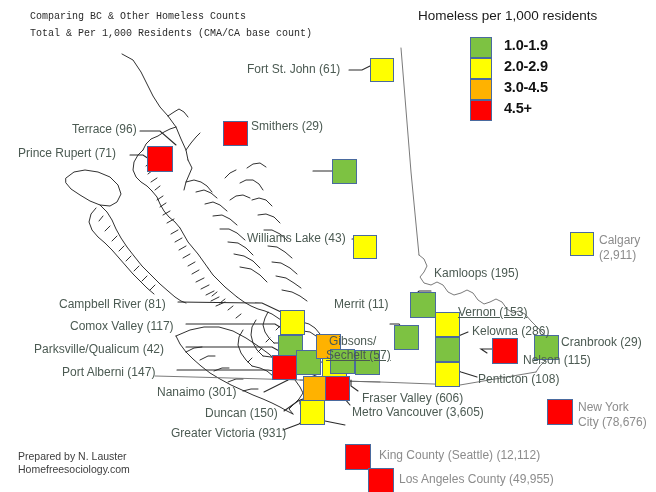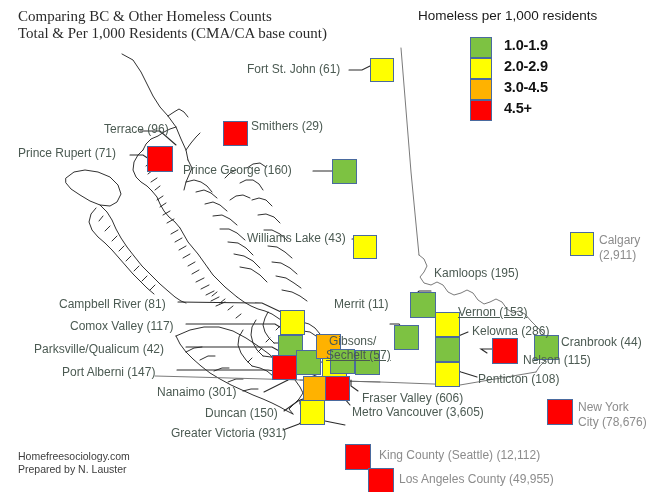--- a/index.html
+++ b/index.html
@@ -1,20 +1,20 @@
 <!DOCTYPE html>
 <html><head>
 <meta charset="utf-8">
 <style>
   html,body{margin:0;padding:0;background:#ffffff;}
   body{width:656px;height:492px;overflow:hidden;font-family:"Liberation Sans",sans-serif;}
   #root{position:relative;width:656px;height:492px;background:#fff;}
 
-  .title{position:absolute;left:18px;top:8px;width:380px;color:#2b2b2b;
-         font-size:15px;line-height:17px;font-family:Liberation Serif, serif;}
+  .title{position:absolute;left:30px;top:8px;width:380px;color:#2b2b2b;
+         font-size:10px;line-height:17px;font-family:Liberation Mono, monospace;}
   .title div{white-space:nowrap;}
 
   .legend-title{position:absolute;left:418px;top:8px;font-size:13.5px;color:#1a1a1a;white-space:nowrap;}
   .legend-stack{position:absolute;left:470px;top:37px;width:40px;}
   .legend-row{position:relative;height:21px;}
   .legend-sw{position:absolute;left:0;top:0;width:22px;height:21px;border:1.5px solid #4A6A9E;box-sizing:border-box;}
   .legend-lbl{position:absolute;left:34px;top:0px;font-size:14.5px;font-weight:bold;color:#111;white-space:nowrap;letter-spacing:-.2px;}
 
   .sw{position:absolute;border:1.5px solid #4A6A9E;box-sizing:border-box;}
   .lbl{position:absolute;font-size:12px;color:#4b5a52;white-space:nowrap;line-height:14px;}
@@ -178,48 +178,47 @@
   <span class="sw" style="left: 355px; top: 350px; width: 25px; height: 25px; background: rgb(125, 194, 66); border-color: rgb(74, 106, 158);"></span>
   <span class="sw" style="left: 330px; top: 349px; width: 25px; height: 25px; background: rgb(125, 194, 66); border-color: rgb(74, 106, 158);"></span>
   <span class="sw" style="left: 303px; top: 376px; width: 25px; height: 25px; background: rgb(255, 178, 0); border-color: rgb(74, 106, 158);"></span>
   <span class="sw" style="left: 300px; top: 400px; width: 25px; height: 25px; background: rgb(255, 255, 0); border-color: rgb(74, 106, 158);"></span>
   <span class="sw" style="left: 325px; top: 376px; width: 25px; height: 25px; background: rgb(255, 0, 0); border-color: rgb(74, 106, 158);"></span>
   <span class="sw" style="left: 345px; top: 444px; width: 26px; height: 26px; background: rgb(255, 0, 0); border-color: rgb(74, 106, 158);"></span>
   <span class="sw" style="left: 368px; top: 468px; width: 26px; height: 26px; background: rgb(255, 0, 0); border-color: rgb(74, 106, 158);"></span>
   <span class="sw" style="left: 547px; top: 399px; width: 26px; height: 26px; background: rgb(255, 0, 0); border-color: rgb(74, 106, 158);"></span>
 
   <span class="lbl" style="left:247px;top:62px;">Fort St. John (61)</span>
-  <span class="lbl" style="left:72px;top:122px;margin-left:32px;">Terrace (96)</span>
+  <span class="lbl" style="left:72px;top:122px;">Terrace (96)</span>
   <span class="lbl" style="left:18px;top:146px;">Prince Rupert (71)</span>
   <span class="lbl" style="left:251px;top:119px;">Smithers (29)</span>
-  <span class="lbl" style="left:183px;top:163px;">Prince George (160)</span>
   <span class="lbl" style="left:247px;top:231px;">Williams Lake (43)</span>
   <span class="lbl grey" style="left:599px;top:233px;">Calgary</span>
   <span class="lbl grey" style="left:599px;top:248px;">(2,911)</span>
   <span class="lbl" style="left:434px;top:266px;">Kamloops (195)</span>
   <span class="lbl" style="left:334px;top:297px;">Merrit (11)</span>
   <span class="lbl" style="left:458px;top:305px;text-decoration:underline;">Vernon (153)</span>
   <span class="lbl" style="left:472px;top:324px;">Kelowna (286)</span>
   <span class="lbl" style="left:478px;top:372px;">Penticton (108)</span>
   <span class="lbl" style="left:523px;top:353px;">Nelson (115)</span>
-  <span class="lbl" style="left:561px;top:335px;">Cranbrook (44)</span>
+  <span class="lbl" style="left:561px;top:335px;">Cranbrook (29)</span>
   <span class="lbl" style="left:59px;top:297px;">Campbell River (81)</span>
   <span class="lbl" style="left:70px;top:319px;">Comox Valley (117)</span>
   <span class="lbl" style="left:34px;top:342px;">Parksville/Qualicum (42)</span>
   <span class="lbl" style="left:62px;top:365px;">Port Alberni (147)</span>
   <span class="lbl" style="left:157px;top:385px;">Nanaimo (301)</span>
   <span class="lbl" style="left:329px;top:334px;">Gibsons/</span>
   <span class="lbl" style="left:326px;top:348px;text-decoration:underline;">Sechelt (57)</span>
   <span class="lbl" style="left:362px;top:391px;">Fraser Valley (606)</span>
   <span class="lbl" style="left:352px;top:405px;">Metro Vancouver (3,605)</span>
   <span class="lbl" style="left:205px;top:406px;">Duncan (150)</span>
   <span class="lbl" style="left:171px;top:426px;">Greater Victoria (931)</span>
   <span class="lbl grey" style="left:379px;top:448px;">King County (Seattle)  (12,112)</span>
   <span class="lbl grey" style="left:399px;top:472px;">Los Angeles County (49,955)</span>
   <span class="lbl grey" style="left:578px;top:400px;">New York</span>
   <span class="lbl grey" style="left:578px;top:415px;">City (78,676)</span>
 
   <div class="credit">
+    <div>Prepared by N. Lauster</div>
     <div>Homefreesociology.com</div>
-    <div>Prepared by N. Lauster</div>
   </div>
 
 </div>
 
 </body></html>

